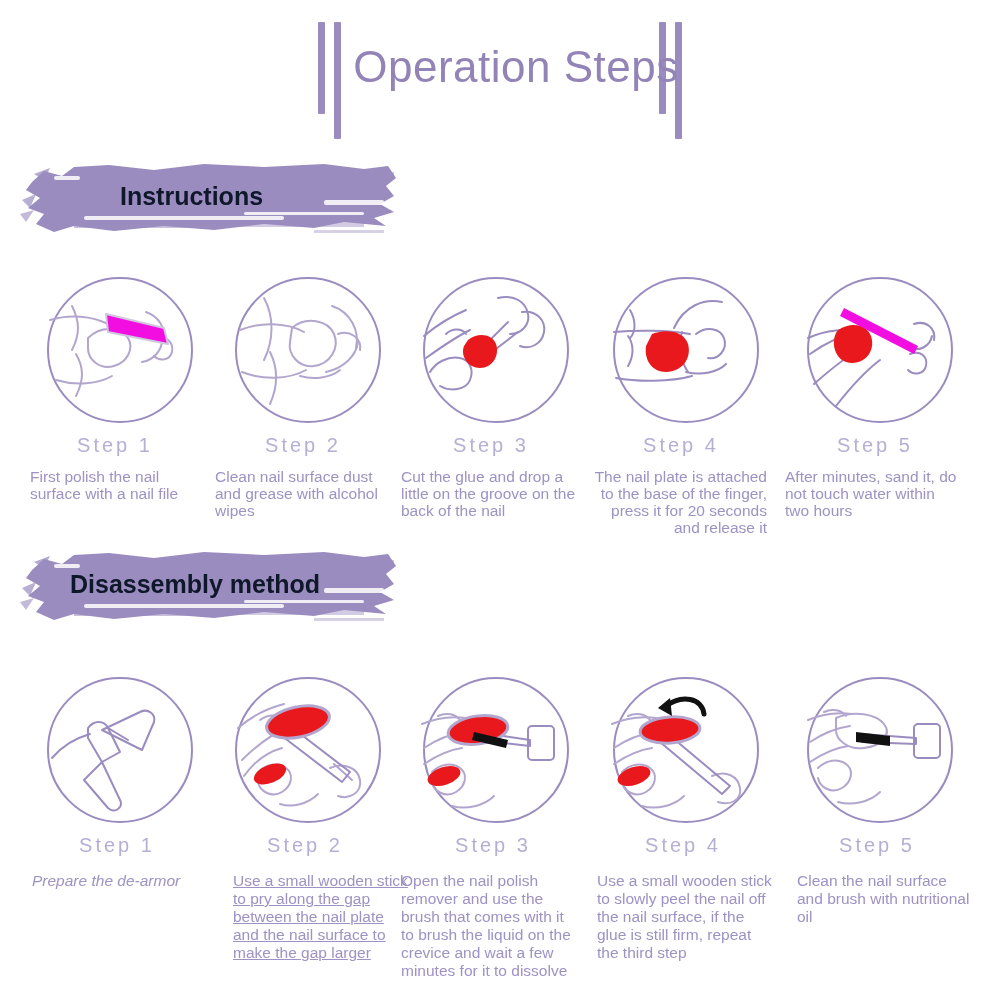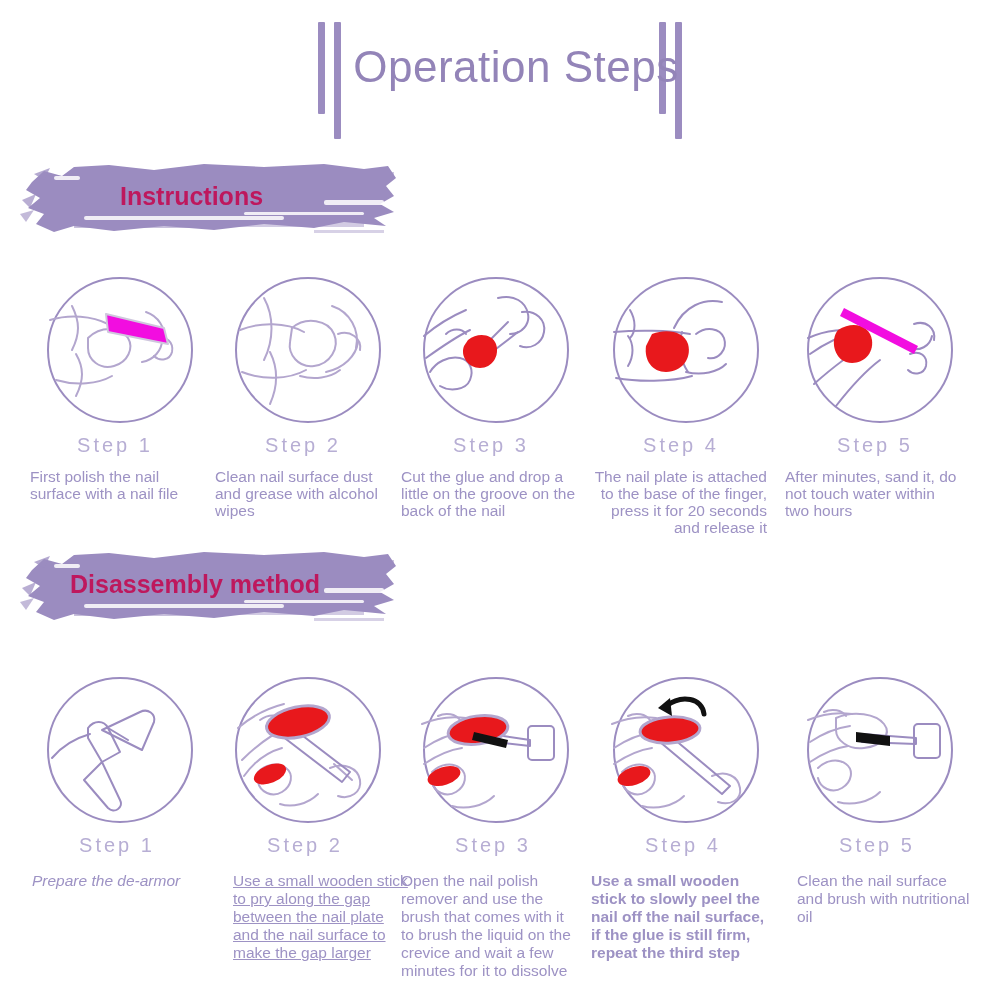--- a/index.html
+++ b/index.html
@@ -27,21 +27,21 @@
   .tbar{position:absolute;background:#9b8cc0;border-radius:1px;}
   .tbar.l1{left:318px;top:14px;width:7px;height:92px;}
   .tbar.l2{left:334px;top:14px;width:7px;height:117px;}
   .tbar.r1{left:659px;top:14px;width:7px;height:92px;}
   .tbar.r2{left:675px;top:14px;width:7px;height:117px;}
 
   
   .banner{position:absolute;width:400px;height:90px;}
   .banner .label{
     position:absolute;z-index:3;
-    font-size:25px;font-weight:bold;color:#be185d;
+    font-size:25px;font-weight:bold;color:#0f172a;
     white-space:nowrap;
     text-align:right;
   }
   .banner-a{left:14px;top:152px;}
   .banner-a .label{left:106px;top:30px;}
   .banner-b{left:14px;top:540px;}
   .banner-b .label{left:56px;top:30px;}
 
   
   .row{position:absolute;left:0;width:1000px;}
@@ -85,21 +85,21 @@
   }
   .row-1 .c0 .caption{left:6px;}
   .row-1 .c1 .caption{left:3px;}
   .row-1 .c2 .caption{left:1px;}
   .row-1 .c3 .caption{left:1px;text-align:right;}
   .row-1 .c4 .caption{left:1px;}
 
   .row-2 .c0 .caption{left:8px;width:186px;font-style:italic;}
   .row-2 .c1 .caption{left:21px;text-decoration:underline;}
   .row-2 .c2 .caption{left:1px;}
-  .row-2 .c3 .caption{left:1px;font-weight:bold;}
+  .row-2 .c3 .caption{left:7px;}
   .row-2 .c4 .caption{left:1px;margin-left:12px;}
 
   svg{display:block;overflow:visible;}
 </style>
 </head>
 <body>
 
 <div class="title-block">
   <div class="tbar l1"></div>
   <div class="tbar l2"></div>

